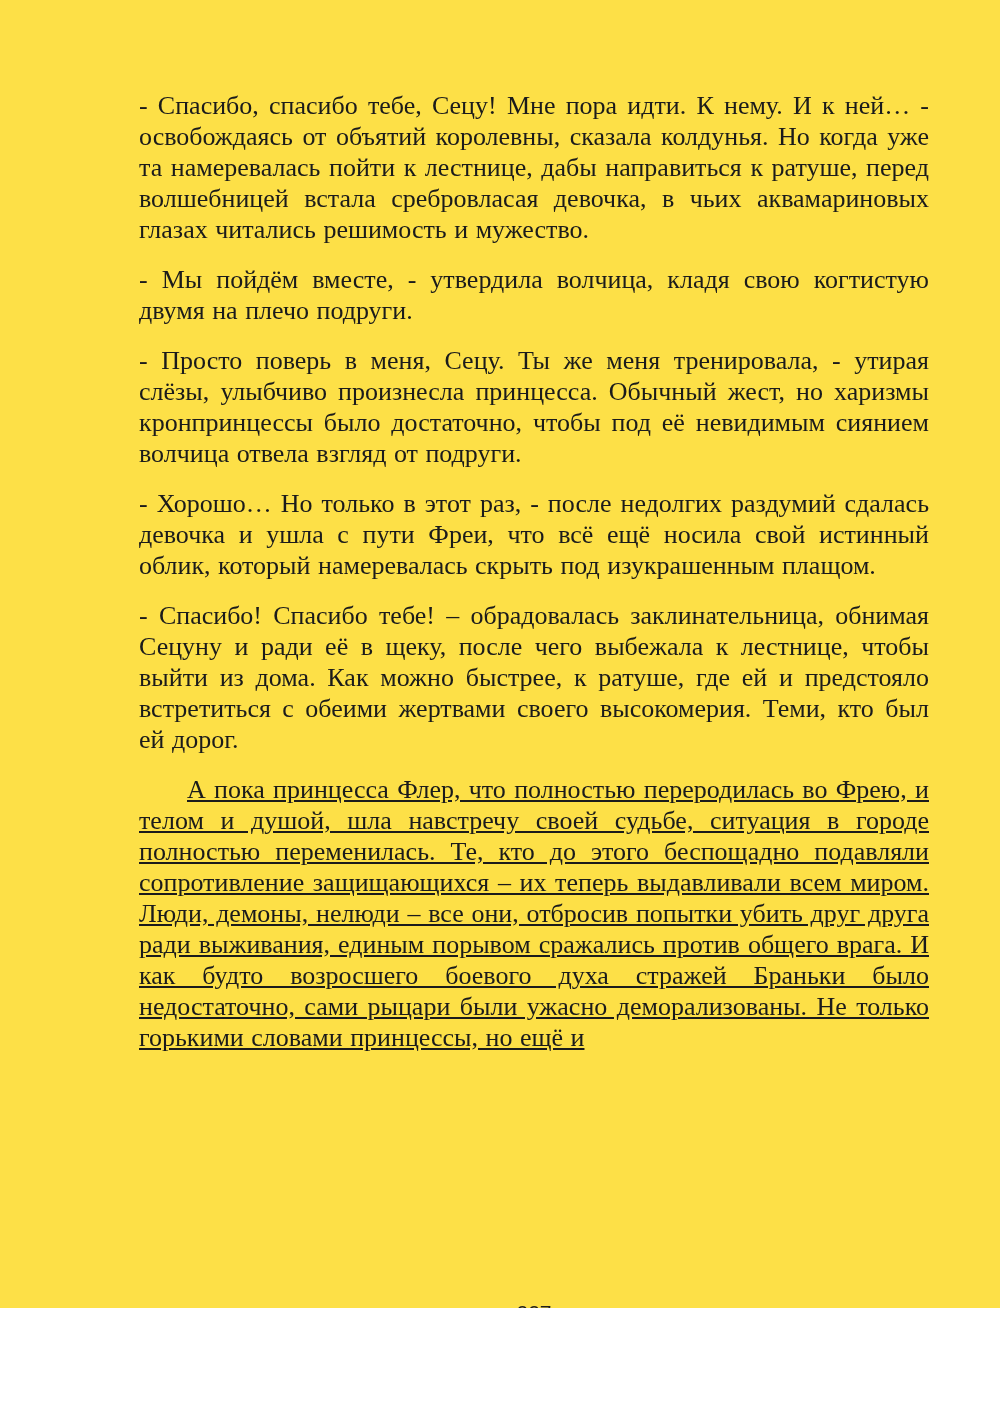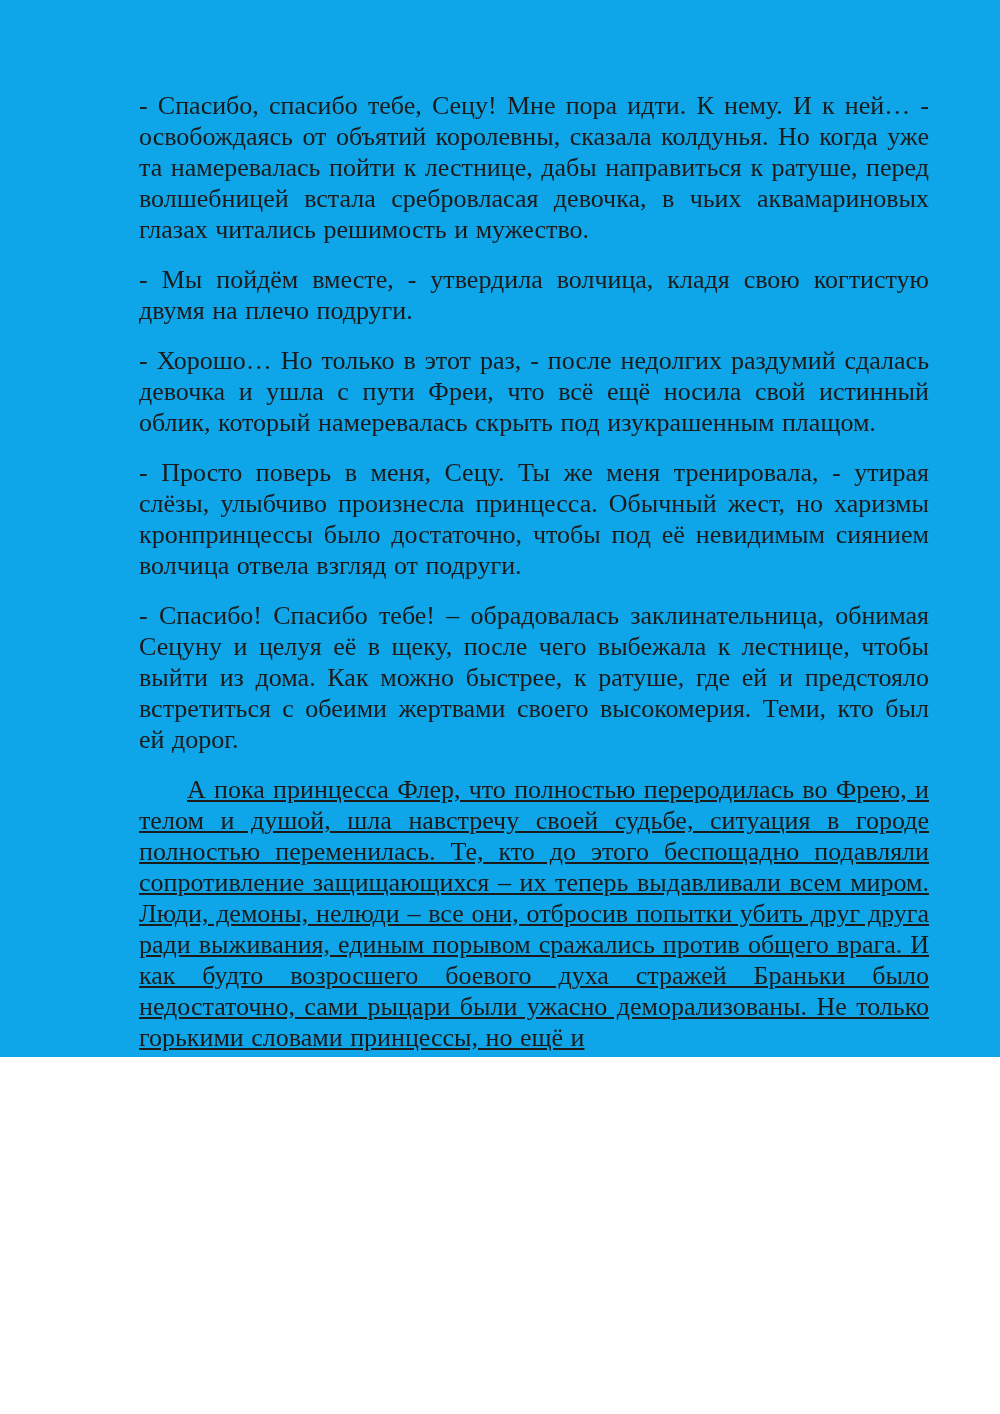--- a/index.html
+++ b/index.html
@@ -3,22 +3,22 @@
 <meta charset="utf-8">
 <style>
   html, body {
     margin: 0;
     padding: 0;
     background: #ffffff;
   }
   .page {
     position: relative;
     width: 1000px;
-    height: 1057px;
-    background: #0ea5e9;
+    height: 1308px;
+    background: #fde047;
     overflow: hidden;
     font-family: "Liberation Serif", "DejaVu Serif", serif;
     color: #1b1b1b;
   }
   .content {
     position: absolute;
     left: 139px;
     top: 90px;
     width: 790px;
   }
@@ -45,19 +45,19 @@
     color: #1f1f1f;
   }
 </style>
 </head>
 <body>
 
 <div class="page">
   <div class="content">
       <p class="para">- Спасибо, спасибо тебе, Сецу! Мне пора идти. К нему. И к ней… - освобождаясь от объятий королевны, сказала колдунья. Но когда уже та намеревалась пойти к лестнице, дабы направиться к ратуше, перед волшебницей встала сребровласая девочка, в чьих аквамариновых глазах читались решимость и мужество.</p>
       <p class="para">- Мы пойдём вместе, - утвердила волчица, кладя свою когтистую двумя на плечо подруги.</p>
+      <p class="para">- Просто поверь в меня, Сецу. Ты же меня тренировала, - утирая слёзы, улыбчиво произнесла принцесса. Обычный жест, но харизмы кронпринцессы было достаточно, чтобы под её невидимым сиянием волчица отвела взгляд от подруги.</p>
       <p class="para">- Хорошо… Но только в этот раз, - после недолгих раздумий сдалась девочка и ушла с пути Фреи, что всё ещё носила свой истинный облик, который намеревалась скрыть под изукрашенным плащом.</p>
-      <p class="para">- Просто поверь в меня, Сецу. Ты же меня тренировала, - утирая слёзы, улыбчиво произнесла принцесса. Обычный жест, но харизмы кронпринцессы было достаточно, чтобы под её невидимым сиянием волчица отвела взгляд от подруги.</p>
-      <p class="para">- Спасибо! Спасибо тебе! – обрадовалась заклинательница, обнимая Сецуну и целуя её в щеку, после чего выбежала к лестнице, чтобы выйти из дома. Как можно быстрее, к ратуше, где ей и предстояло встретиться с обеими жертвами своего высокомерия. Теми, кто был ей дорог.</p>
+      <p class="para">- Спасибо! Спасибо тебе! – обрадовалась заклинательница, обнимая Сецуну и ради её в щеку, после чего выбежала к лестнице, чтобы выйти из дома. Как можно быстрее, к ратуше, где ей и предстояло встретиться с обеими жертвами своего высокомерия. Теми, кто был ей дорог.</p>
       <p class="para indent">А пока принцесса Флер, что полностью переродилась во Фрею, и телом и душой, шла навстречу своей судьбе, ситуация в городе полностью переменилась. Те, кто до этого беспощадно подавляли сопротивление защищающихся – их теперь выдавливали всем миром. Люди, демоны, нелюди – все они, отбросив попытки убить друг друга ради выживания, единым порывом сражались против общего врага. И как будто возросшего боевого духа стражей Браньки было недостаточно, сами рыцари были ужасно деморализованы. Не только горькими словами принцессы, но ещё и</p>
     </div>
   <div class="page-number">227</div>
 </div>
 
 </body></html>

